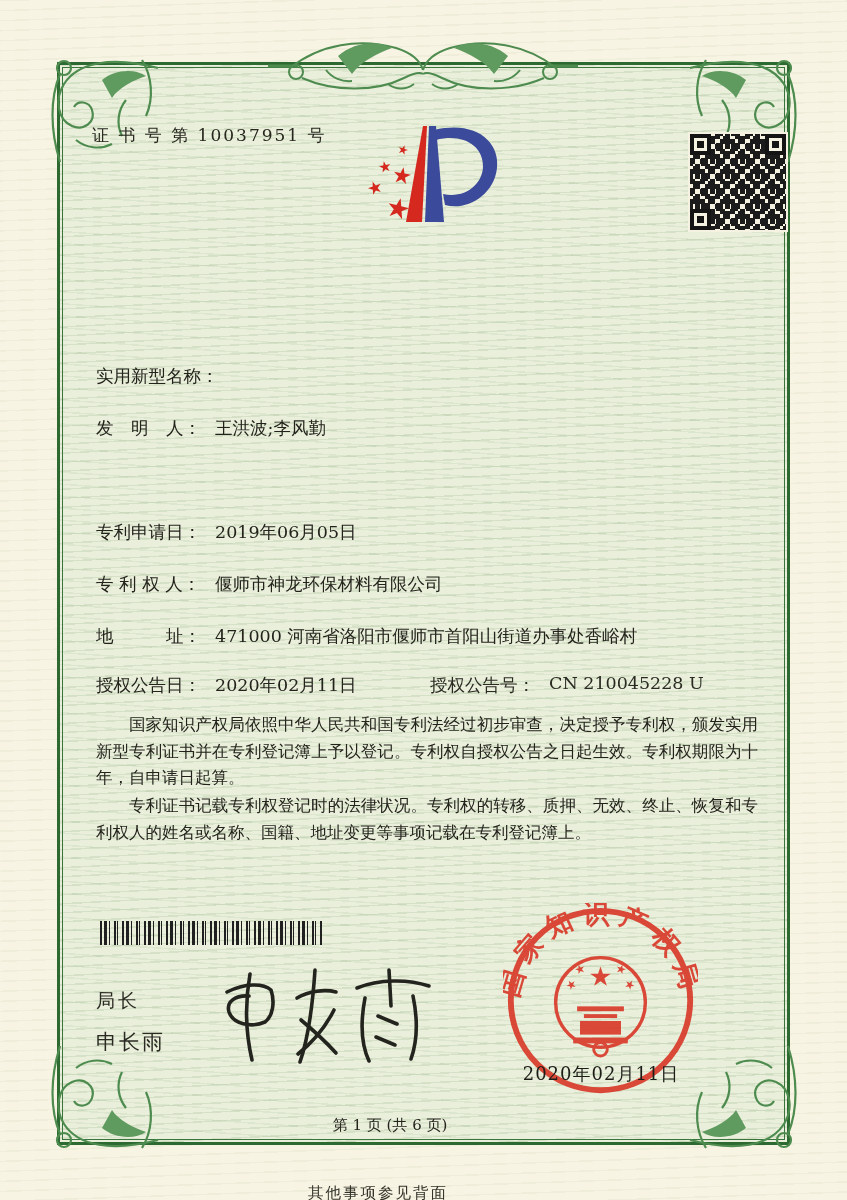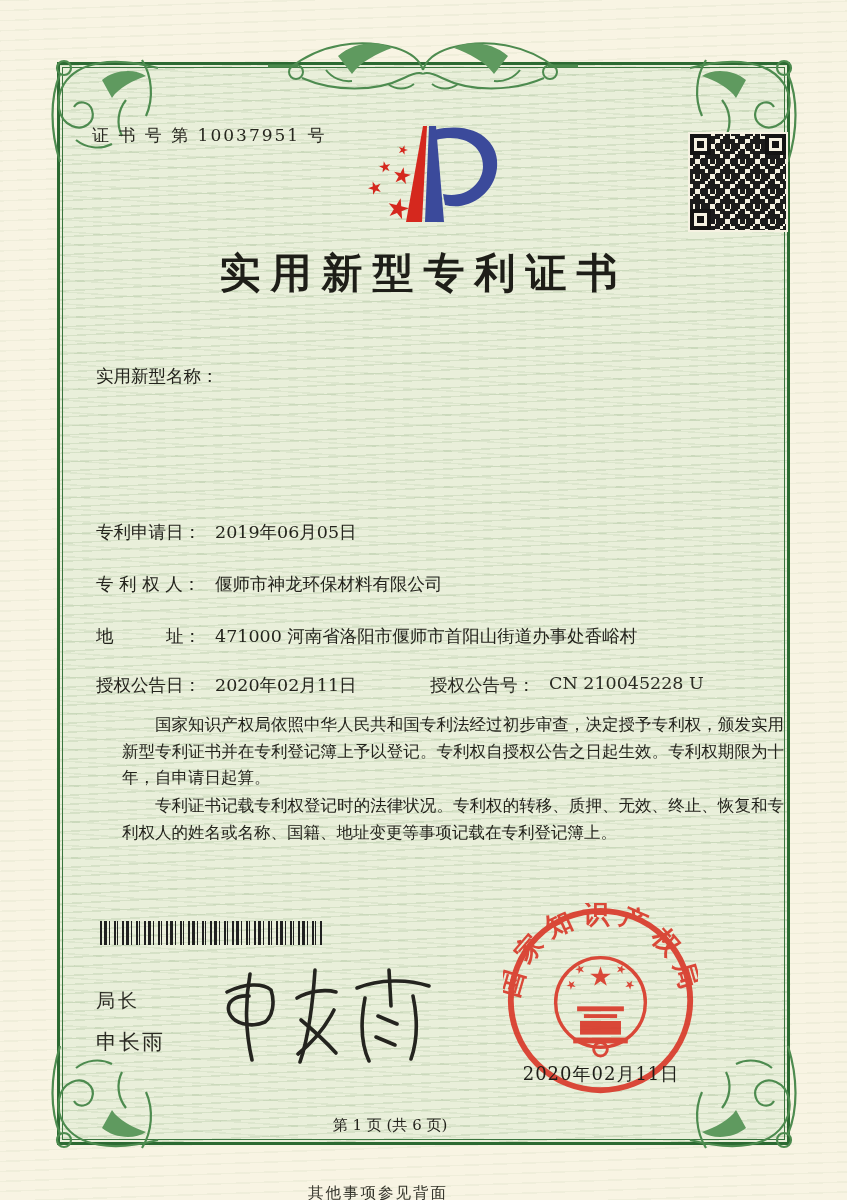--- a/index.html
+++ b/index.html
@@ -34,21 +34,21 @@
   .title{left:0;right:0;top:246px;text-align:center;font-size:41px;font-weight:700;
          letter-spacing:10px;color:#1e1e18;}
   
   .field-row{position:absolute;left:96px;width:660px;height:30px;font-size:17.5px;}
   .field-label{position:absolute;left:0;top:0;white-space:pre;color:#23231c;}
   .field-value{position:absolute;left:119px;top:0;white-space:pre;color:#23231c;}
   .grant-label2{position:absolute;left:334px;top:0;white-space:pre;}
   .grant-value2{position:absolute;left:453px;top:0;white-space:pre;}
   
   .para{position:absolute;left:96px;width:662px;font-size:16.5px;line-height:26.5px;
-        text-align:justify;text-indent:2em;color:#23231c;margin-left:26px;}
+        text-align:justify;text-indent:2em;color:#23231c;}
   
   .barcode{
     left:100px;top:921px;width:222px;height:24px;
     background:repeating-linear-gradient(90deg,
       #202020 0 2px, rgba(0,0,0,0) 2px 4px,
       #202020 4px 7px, rgba(0,0,0,0) 7px 9px,
       #202020 9px 10px, rgba(0,0,0,0) 10px 14px,
       #202020 14px 16px, rgba(0,0,0,0) 16px 17px,
       #202020 17px 18px, rgba(0,0,0,0) 18px 22px);
   }
@@ -178,24 +178,27 @@
     </g>
   </svg>
 
   <div class="abs qr">
     <div class="qr-noise"></div>
     <div class="qr-finder qr-tl"></div>
     <div class="qr-finder qr-tr"></div>
     <div class="qr-finder qr-bl"></div>
   </div>
 
-  <div class="abs title">实用新型专利证书</div>
 
   <div class="field-row" style="top:364px">
     <span class="field-label">实用新型名称：</span>
+  </div>
+  <div class="field-row" style="top:416px">
+    <span class="field-label">发　明　人：</span>
+    <span class="field-value">王洪波;李风勤</span>
   </div>
   <div class="field-row" style="top:520px">
     <span class="field-label">专利申请日：</span>
     <span class="field-value">2019年06月05日</span>
   </div>
   <div class="field-row" style="top:572px">
     <span class="field-label">专 利 权 人：</span>
     <span class="field-value">偃师市神龙环保材料有限公司</span>
   </div>
   <div class="field-row" style="top:624px">

